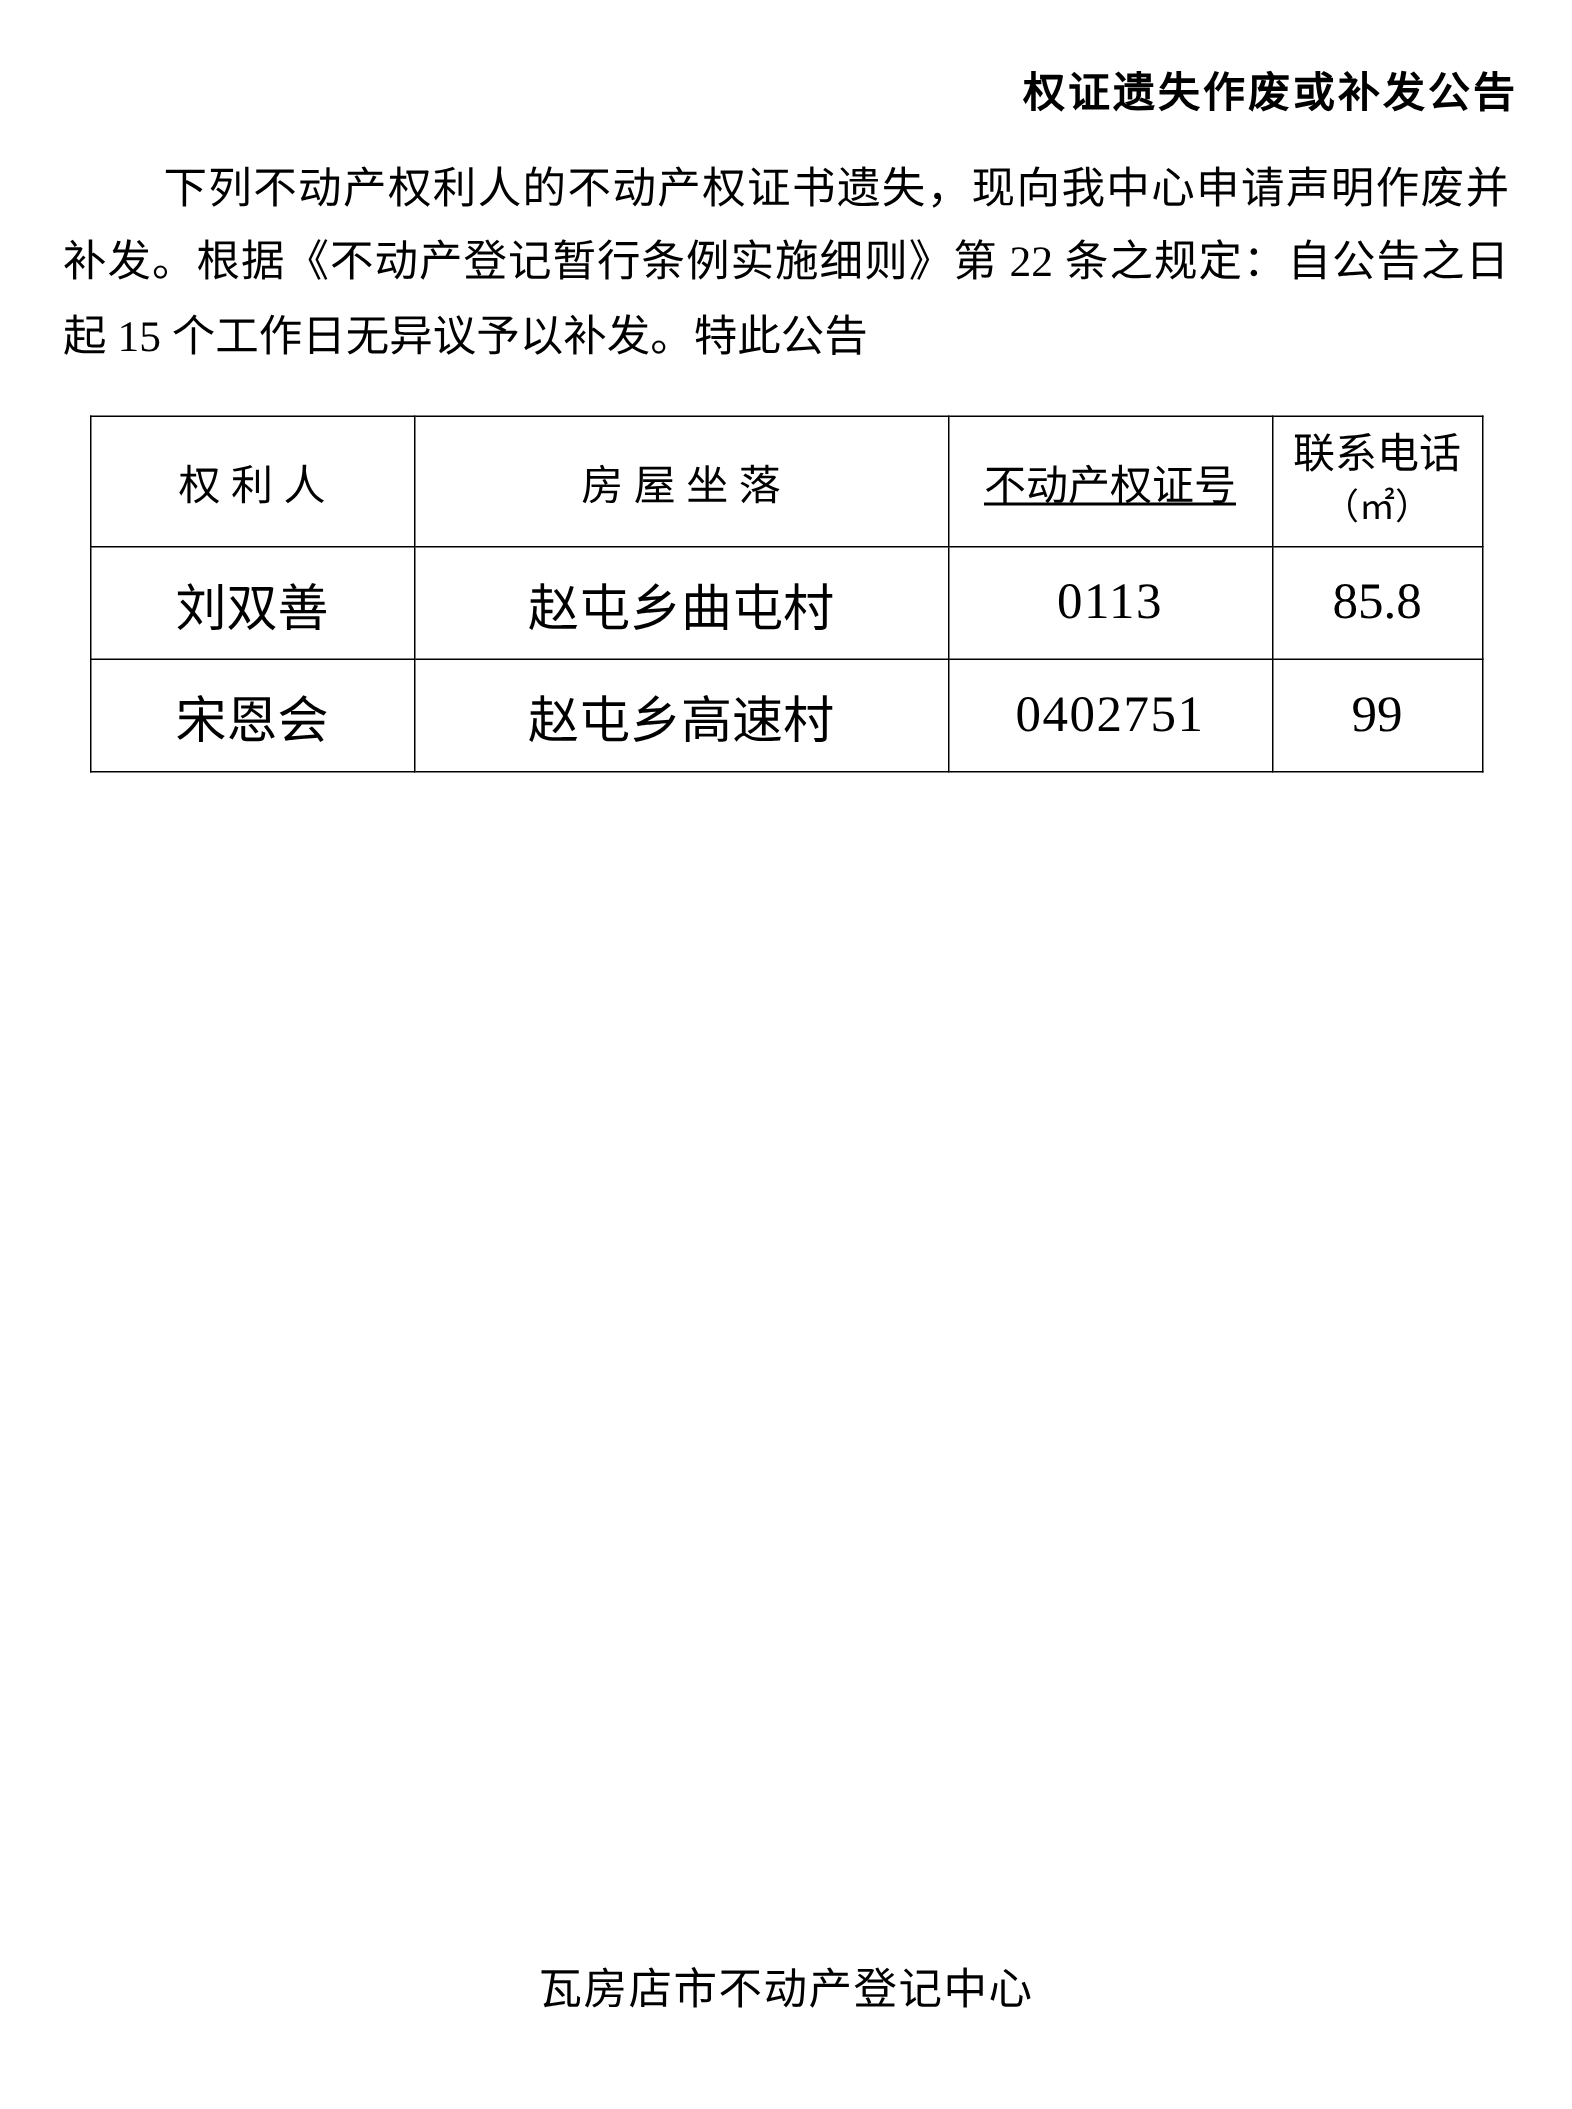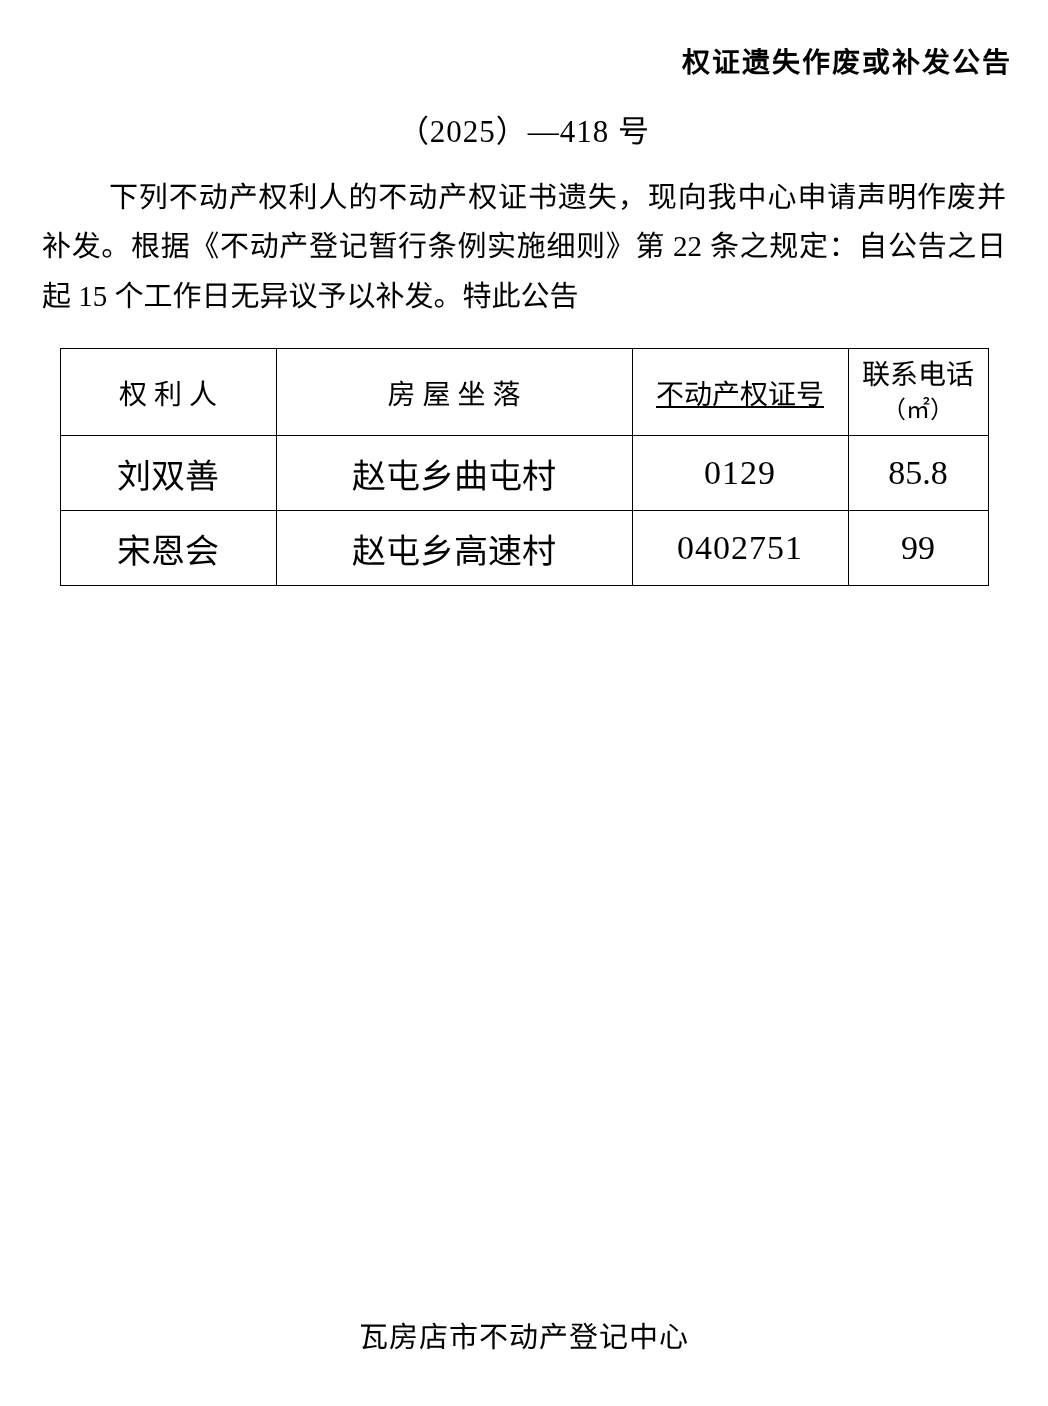--- a/index.html
+++ b/index.html
@@ -81,37 +81,36 @@
     font-size: 24px;
   }
   .cert-no {
     font-family: "Liberation Serif", "DejaVu Serif", serif;
     letter-spacing: 1px;
   }
   .footer {
     position: absolute;
     left: 0;
     right: 0;
-    bottom: 86px;
+    bottom: 96px;
     text-align: center;
   }
   .footer div {
     font-size: 29px;
     line-height: 1.95;
     letter-spacing: 1px;
   }
 </style>
 </head>
 <body>
 
 <div class="page">
 
   <div class="doc-title">权证遗失作废或补发公告</div>
 
-  <div class="doc-number">（2025）—418 号</div>
 
   <div class="body-text"><span class="indent"></span><span>下列不动产权利人的不动产权证书遗失，现向我中心申请声明作废并补发。根据《不动产登记暂行条例实施细则》第 22 条之规定：自公告之日起 15 个工作日无异议予以补发。特此公告</span></div>
 
   <table class="notice-table">
     <thead>
       <tr>
         <td class="col-owner">权 利 人</td>
         <td class="col-loc">房 屋 坐 落</td>
         <td class="col-cert">不动产权证号</td>
         <td class="col-area">
@@ -119,21 +118,21 @@
             <span>联系电话</span><br>
             <span class="unit">（㎡）</span>
           </div>
         </td>
       </tr>
     </thead>
     <tbody>
       <tr>
         <td>刘双善</td>
         <td>赵屯乡曲屯村</td>
-        <td class="cert-no">0129</td>
+        <td class="cert-no">0113</td>
         <td>85.8</td>
       </tr>
       <tr>
         <td>宋恩会</td>
         <td>赵屯乡高速村</td>
         <td class="cert-no">0402751</td>
         <td>99</td>
       </tr>
     </tbody>
   </table>

